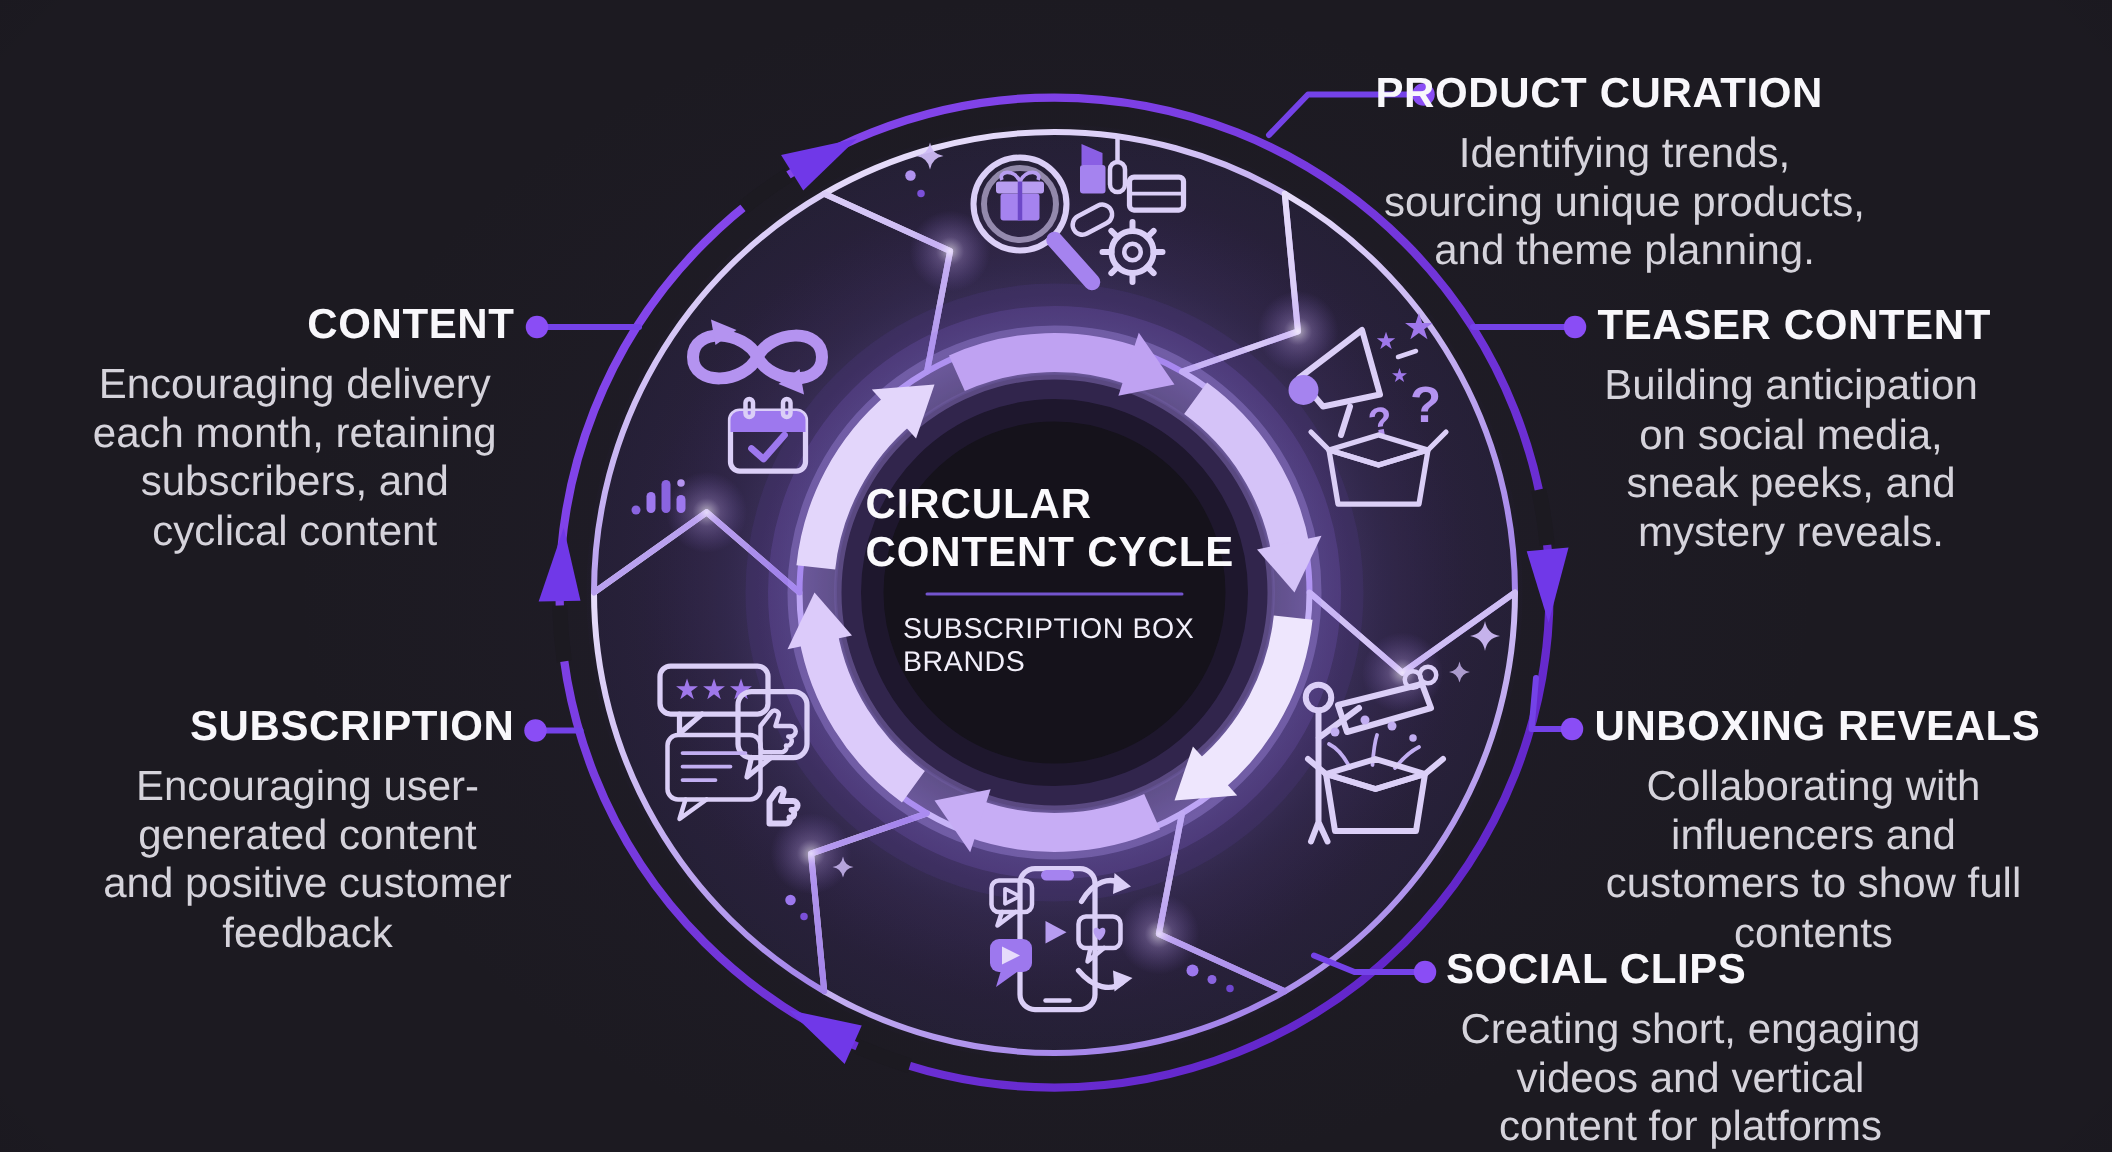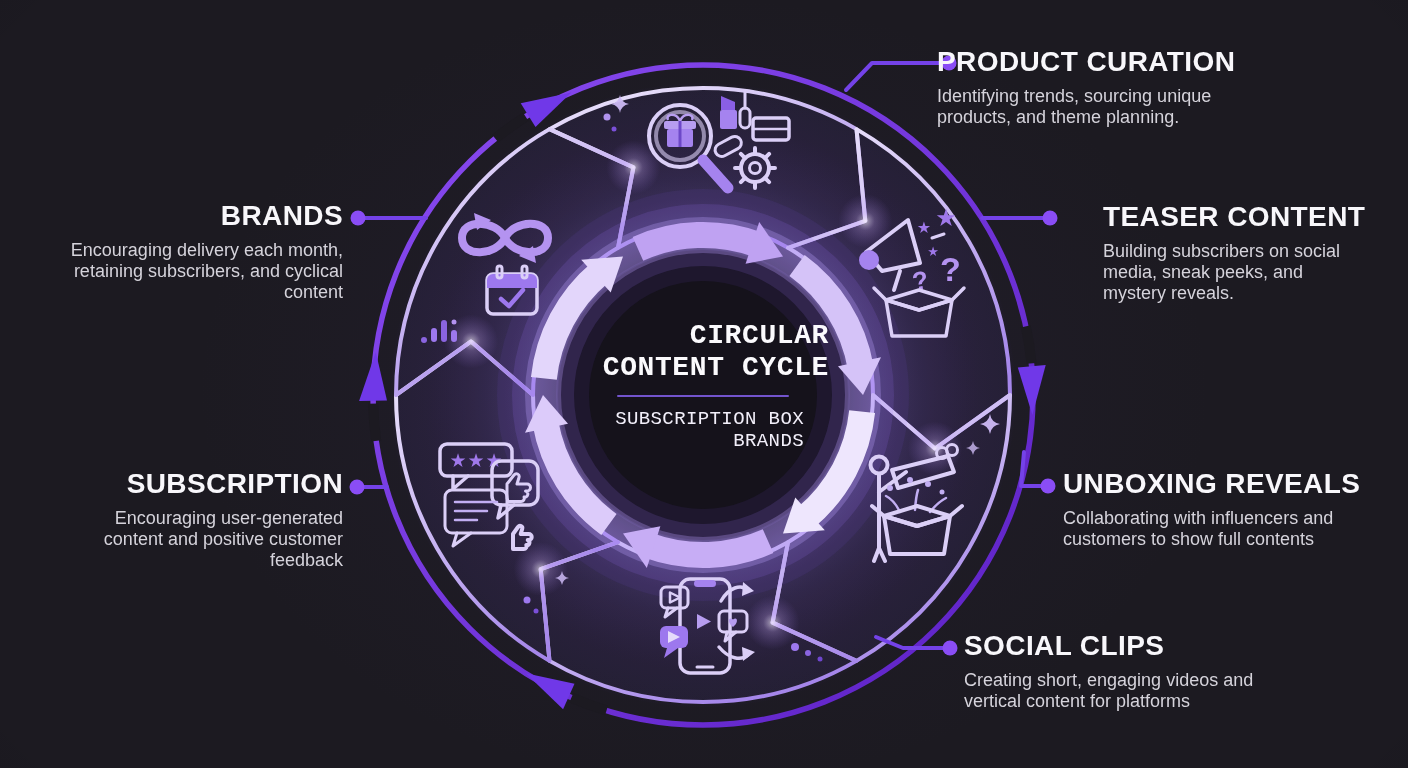--- a/index.html
+++ b/index.html
@@ -7,29 +7,29 @@
     position:relative;width:1408px;height:768px;overflow:hidden;
     font-family:"Liberation Sans","DejaVu Sans",sans-serif;
     background:
       radial-gradient(820px 640px at 50% 51%, rgba(64,48,100,.16), rgba(0,0,0,0) 62%),
       radial-gradient(1500px 1100px at 50% 50%, rgba(0,0,0,0) 55%, rgba(8,7,11,.55) 100%),
       #1c1a21;
   }
   svg.wheel{position:absolute;left:0;top:0;}
   .label{position:absolute;color:#f5f4f8;}
   .label h2{margin:0;font-size:28px;line-height:1.15;font-weight:700;letter-spacing:.4px;color:#f8f7fb;}
-  .label p{margin:8px 0 0;font-size:18px;line-height:1.16;color:#d5d3db;}
+  .label p{margin:8px 0 0;font-size:28px;line-height:1.16;color:#d5d3db;text-align:center;}
   .right{text-align:right;}
-  .lbl-product{left:937px;top:46px;width:372px;}   .lbl-product p{width:332px;}
-  .lbl-teaser{left:1103px;top:201px;width:300px;}  .lbl-teaser p{width:258px;}
+  .lbl-product{left:917px;top:46px;width:372px;}   .lbl-product p{width:332px;}
+  .lbl-teaser{left:1065px;top:201px;width:300px;}  .lbl-teaser p{width:258px;}
   .lbl-unboxing{left:1063px;top:468px;width:310px;}.lbl-unboxing p{width:292px;}
   .lbl-social{left:964px;top:630px;width:340px;}   .lbl-social p{width:326px;}
   .lbl-testimonials{right:1065px;top:468px;width:300px;} .lbl-testimonials p{width:276px;margin-left:auto;}
   .lbl-repeat{right:1065px;top:200px;width:300px;}  .lbl-repeat p{width:293px;margin-left:auto;}
-  .center-label{position:absolute;left:543px;top:320px;width:320px;text-align:right;color:#fff;font-family:Liberation Mono, monospace;}
+  .center-label{position:absolute;left:543px;top:320px;width:320px;text-align:left;color:#fff;}
   .c-title{font-size:28px;font-weight:700;line-height:1.15;letter-spacing:.6px;width:252px;margin:0 auto;color:#fbfafd;}
   .c-div{width:172px;height:2px;margin:11px auto 12px;background:#7d5ce2;opacity:.9;border-radius:1px;}
   .c-sub{font-size:19px;font-weight:400;line-height:1.12;letter-spacing:.4px;width:202px;margin:0 auto;color:#f2effa;}
   .ic{stroke:#dbcff7;fill:none;stroke-width:4;stroke-linecap:round;stroke-linejoin:round;}
   .ic3{stroke-width:3;} .ic35{stroke-width:3.5;} .ic25{stroke-width:2.5;}
   .star{font-family:"DejaVu Sans",sans-serif;fill:#9f78ea;}
   .qm{font-family:"Liberation Sans",sans-serif;font-weight:700;fill:#b493f0;}
 </style>
 </head>
 <body>
@@ -276,36 +276,36 @@
         <circle cx="820" cy="659" r="2.5" fill="#6f46cf"></circle>
       </g>
 </svg>
 
 <div class="label lbl-product">
   <h2>PRODUCT CURATION</h2>
   <p>Identifying trends, sourcing unique products, and theme planning.</p>
 </div>
 <div class="label lbl-teaser">
   <h2>TEASER CONTENT</h2>
-  <p>Building subscribers on social media, sneak peeks, and mystery reveals.</p>
+  <p>Building anticipation on social media, sneak peeks, and mystery reveals.</p>
 </div>
 <div class="label lbl-unboxing">
   <h2>UNBOXING REVEALS</h2>
   <p>Collaborating with influencers and customers to show full contents</p>
 </div>
 <div class="label lbl-social">
   <h2>SOCIAL CLIPS</h2>
   <p>Creating short, engaging videos and vertical content for platforms</p>
 </div>
 <div class="label lbl-testimonials right">
   <h2>SUBSCRIPTION</h2>
   <p>Encouraging user-generated content and positive customer feedback</p>
 </div>
 <div class="label lbl-repeat right">
-  <h2>BRANDS</h2>
+  <h2>CONTENT</h2>
   <p>Encouraging delivery each month, retaining subscribers, and cyclical content</p>
 </div>
 
 <div class="center-label">
   <div class="c-title">CIRCULAR CONTENT CYCLE</div>
   <div class="c-div"></div>
   <div class="c-sub">SUBSCRIPTION BOX BRANDS</div>
 </div>
 
 </div>

